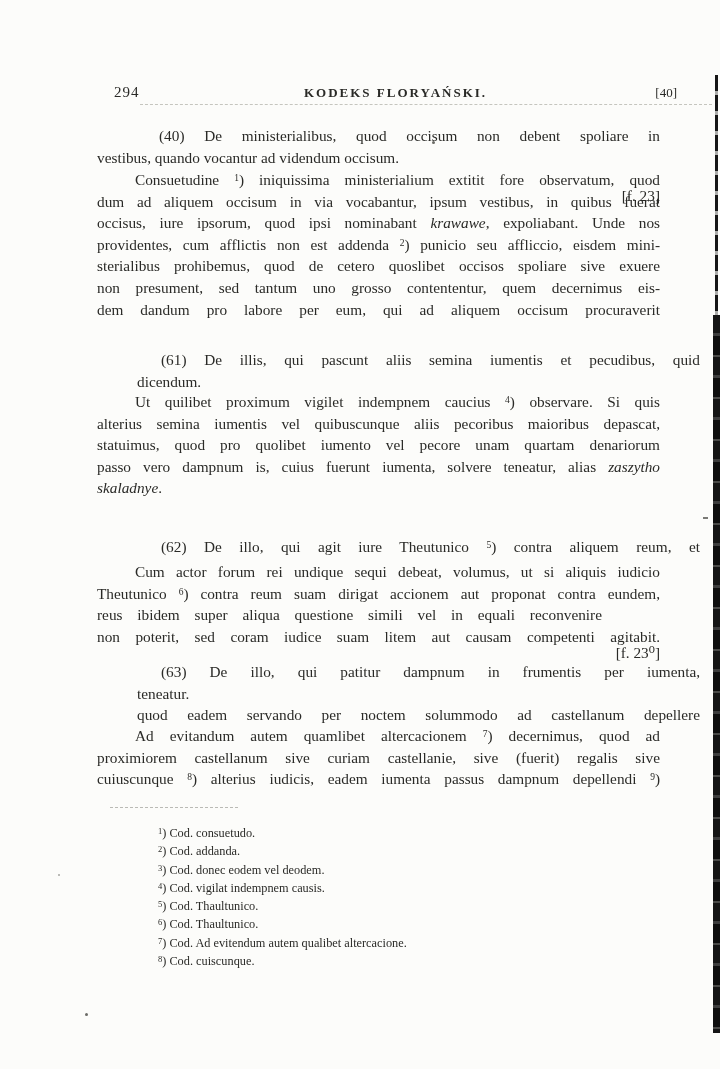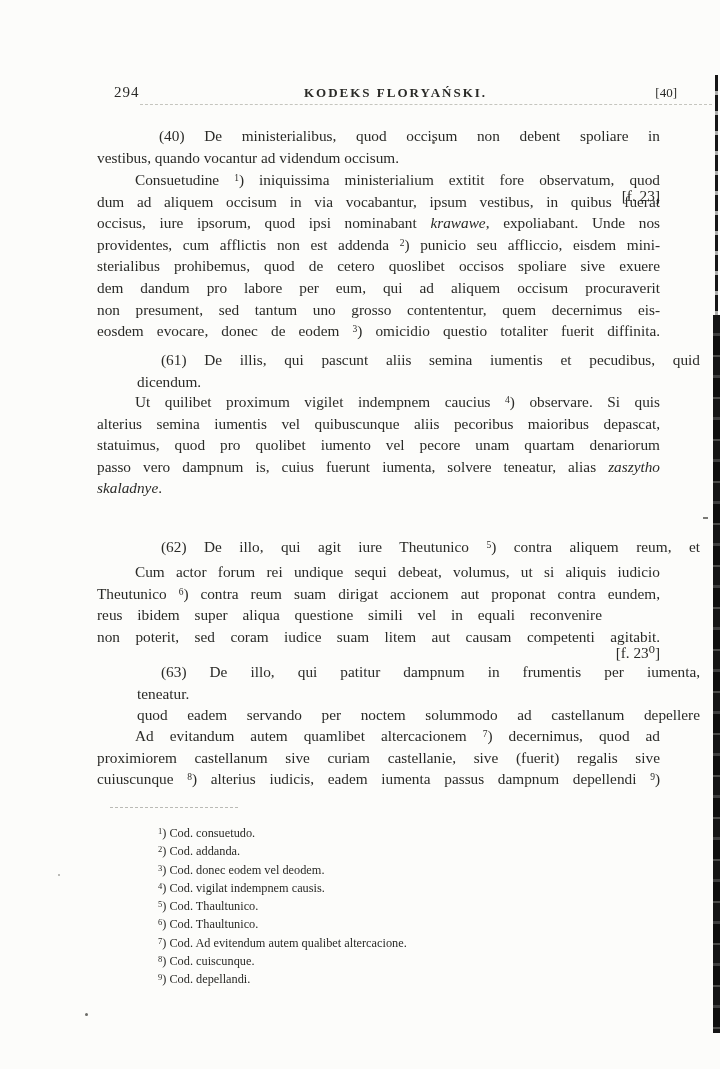--- a/index.html
+++ b/index.html
@@ -74,23 +74,22 @@
   <section class="txt h60">
       <div class="line"><span>(40) De ministerialibus, quod occisum non debent spoliare in</span></div>
       <div class="line end"><span>vestibus, quando vocantur ad videndum occisum.</span><span class="folio">[f. 23]</span></div>
     </section>
   <section class="txt para p60">
       <div class="line"><span>Consuetudine </span><sup>1</sup><span>) iniquissima ministerialium extitit fore observatum, quod</span></div>
       <div class="line"><span>dum ad aliquem occisum in via vocabantur, ipsum vestibus, in quibus fuerat</span></div>
       <div class="line"><span>occisus, iure ipsorum, quod ipsi nominabant </span><em>krawawe</em><span>, expoliabant. Unde nos</span></div>
       <div class="line"><span>providentes, cum afflictis non est addenda </span><sup>2</sup><span>) punicio seu affliccio, eisdem mini-</span></div>
       <div class="line"><span>sterialibus prohibemus, quod de cetero quoslibet occisos spoliare sive exuere</span></div>
+      <div class="line"><span>non presument, sed tantum uno grosso contententur, quem decernimus eis-</span></div>
       <div class="line"><span>dem dandum pro labore per eum, qui ad aliquem occisum procuraverit</span></div>
-      <div class="line"><span>non presument, sed tantum uno grosso contententur, quem decernimus eis-</span></div>
-      <div class="line"><span>eosdem evocare, donec de eodem </span><sup>3</sup><span>) omicidio questio totaliter fuerit diffinita.</span></div>
     </section>
 
   <section class="txt hstd h61">
       <div class="line"><span>(61) De illis, qui pascunt aliis semina iumentis et pecudibus, quid</span></div>
       <div class="line end"><span>dicendum.</span></div>
     </section>
   <section class="txt para p61">
       <div class="line"><span>Ut quilibet proximum vigilet indempnem caucius </span><sup>4</sup><span>) observare. Si quis</span></div>
       <div class="line"><span>alterius semina iumentis vel quibuscunque aliis pecoribus maioribus depascat,</span></div>
       <div class="line"><span>statuimus, quod pro quolibet iumento vel pecore unam quartam denariorum</span></div>
@@ -122,21 +121,20 @@
   <div class="fn-rule"></div>
   <section class="fns">
       <div class="line end"><sup>1</sup><span>) Cod. consuetudo.</span></div>
       <div class="line end"><sup>2</sup><span>) Cod. addanda.</span></div>
       <div class="line end"><sup>3</sup><span>) Cod. donec eodem vel deodem.</span></div>
       <div class="line end"><sup>4</sup><span>) Cod. vigilat indempnem causis.</span></div>
       <div class="line end"><sup>5</sup><span>) Cod. Thaultunico.</span></div>
       <div class="line end"><sup>6</sup><span>) Cod. Thaultunico.</span></div>
       <div class="line end"><sup>7</sup><span>) Cod. Ad evitendum autem qualibet altercacione.</span></div>
       <div class="line end"><sup>8</sup><span>) Cod. cuiscunque.</span></div>
-      <div class="line end"><sup>9</sup><span>) Cod. depellandi.</span></div>
     </section>
 
   <div class="art art-up"></div>
   <div class="art art-low"></div>
   <div class="speck s1"></div>
   <div class="speck s2"></div>
   <div class="speck s3"></div>
   <div class="speck s4"></div>
 
 </div>

